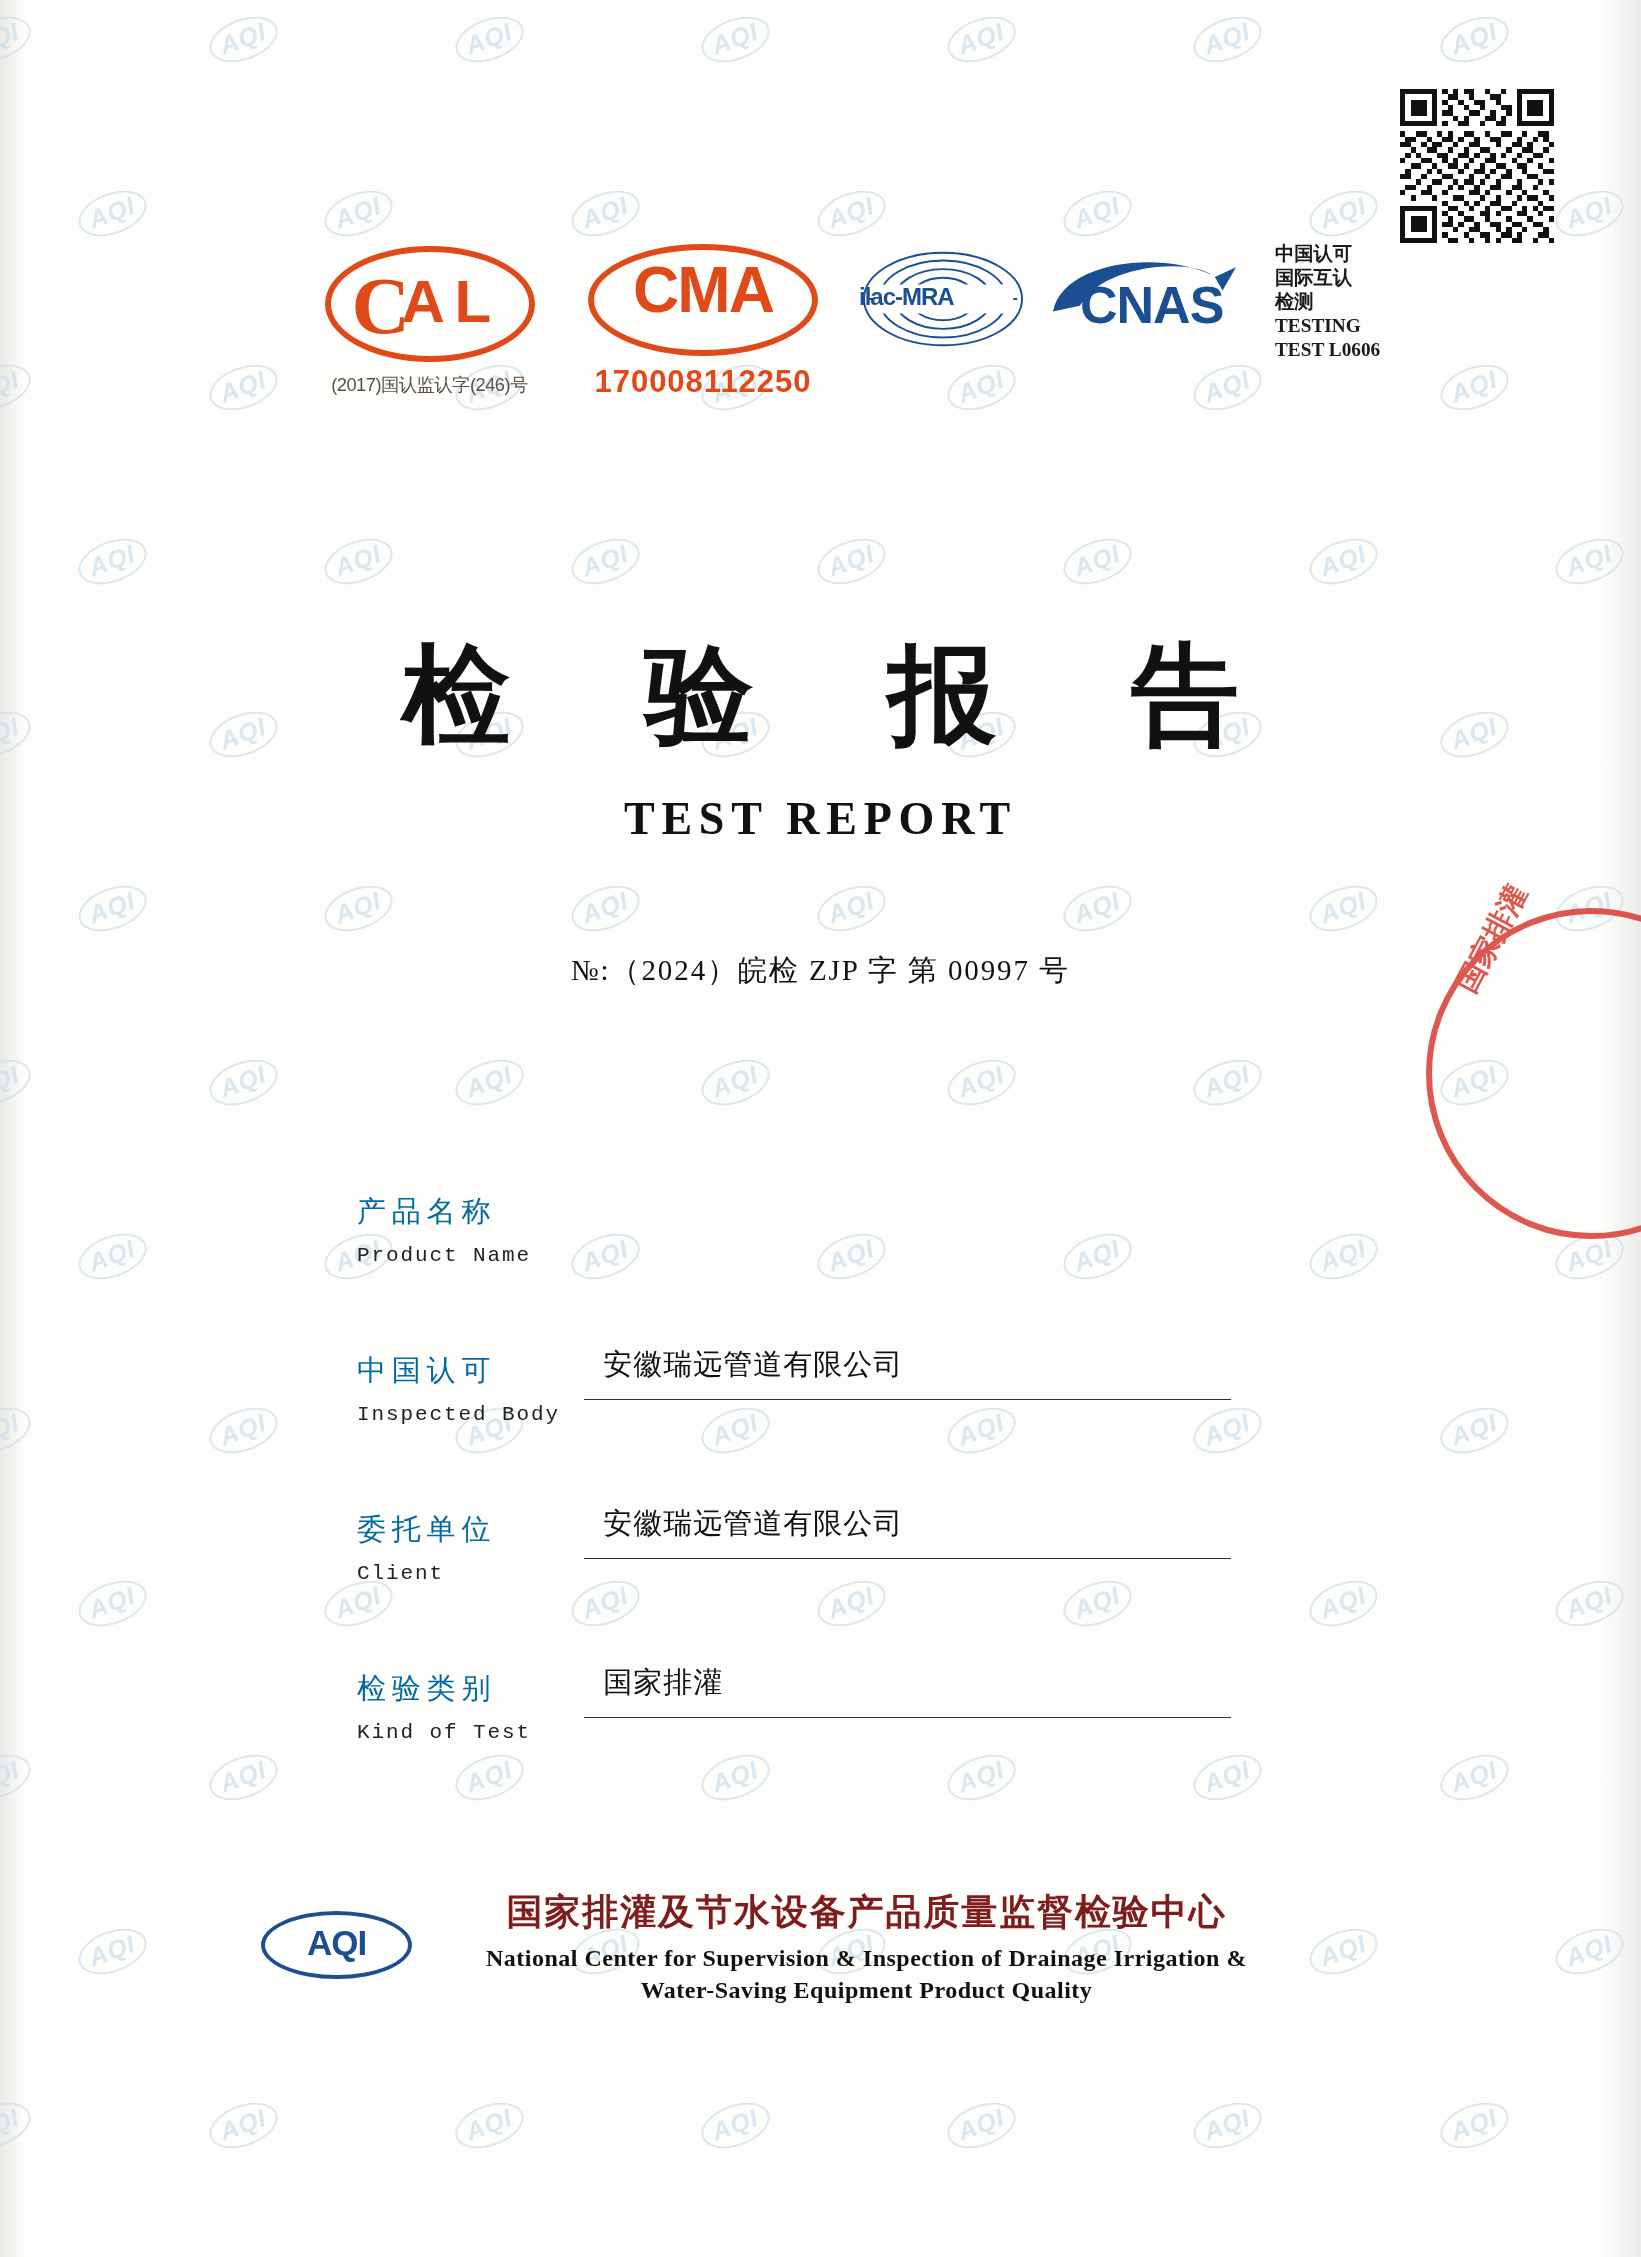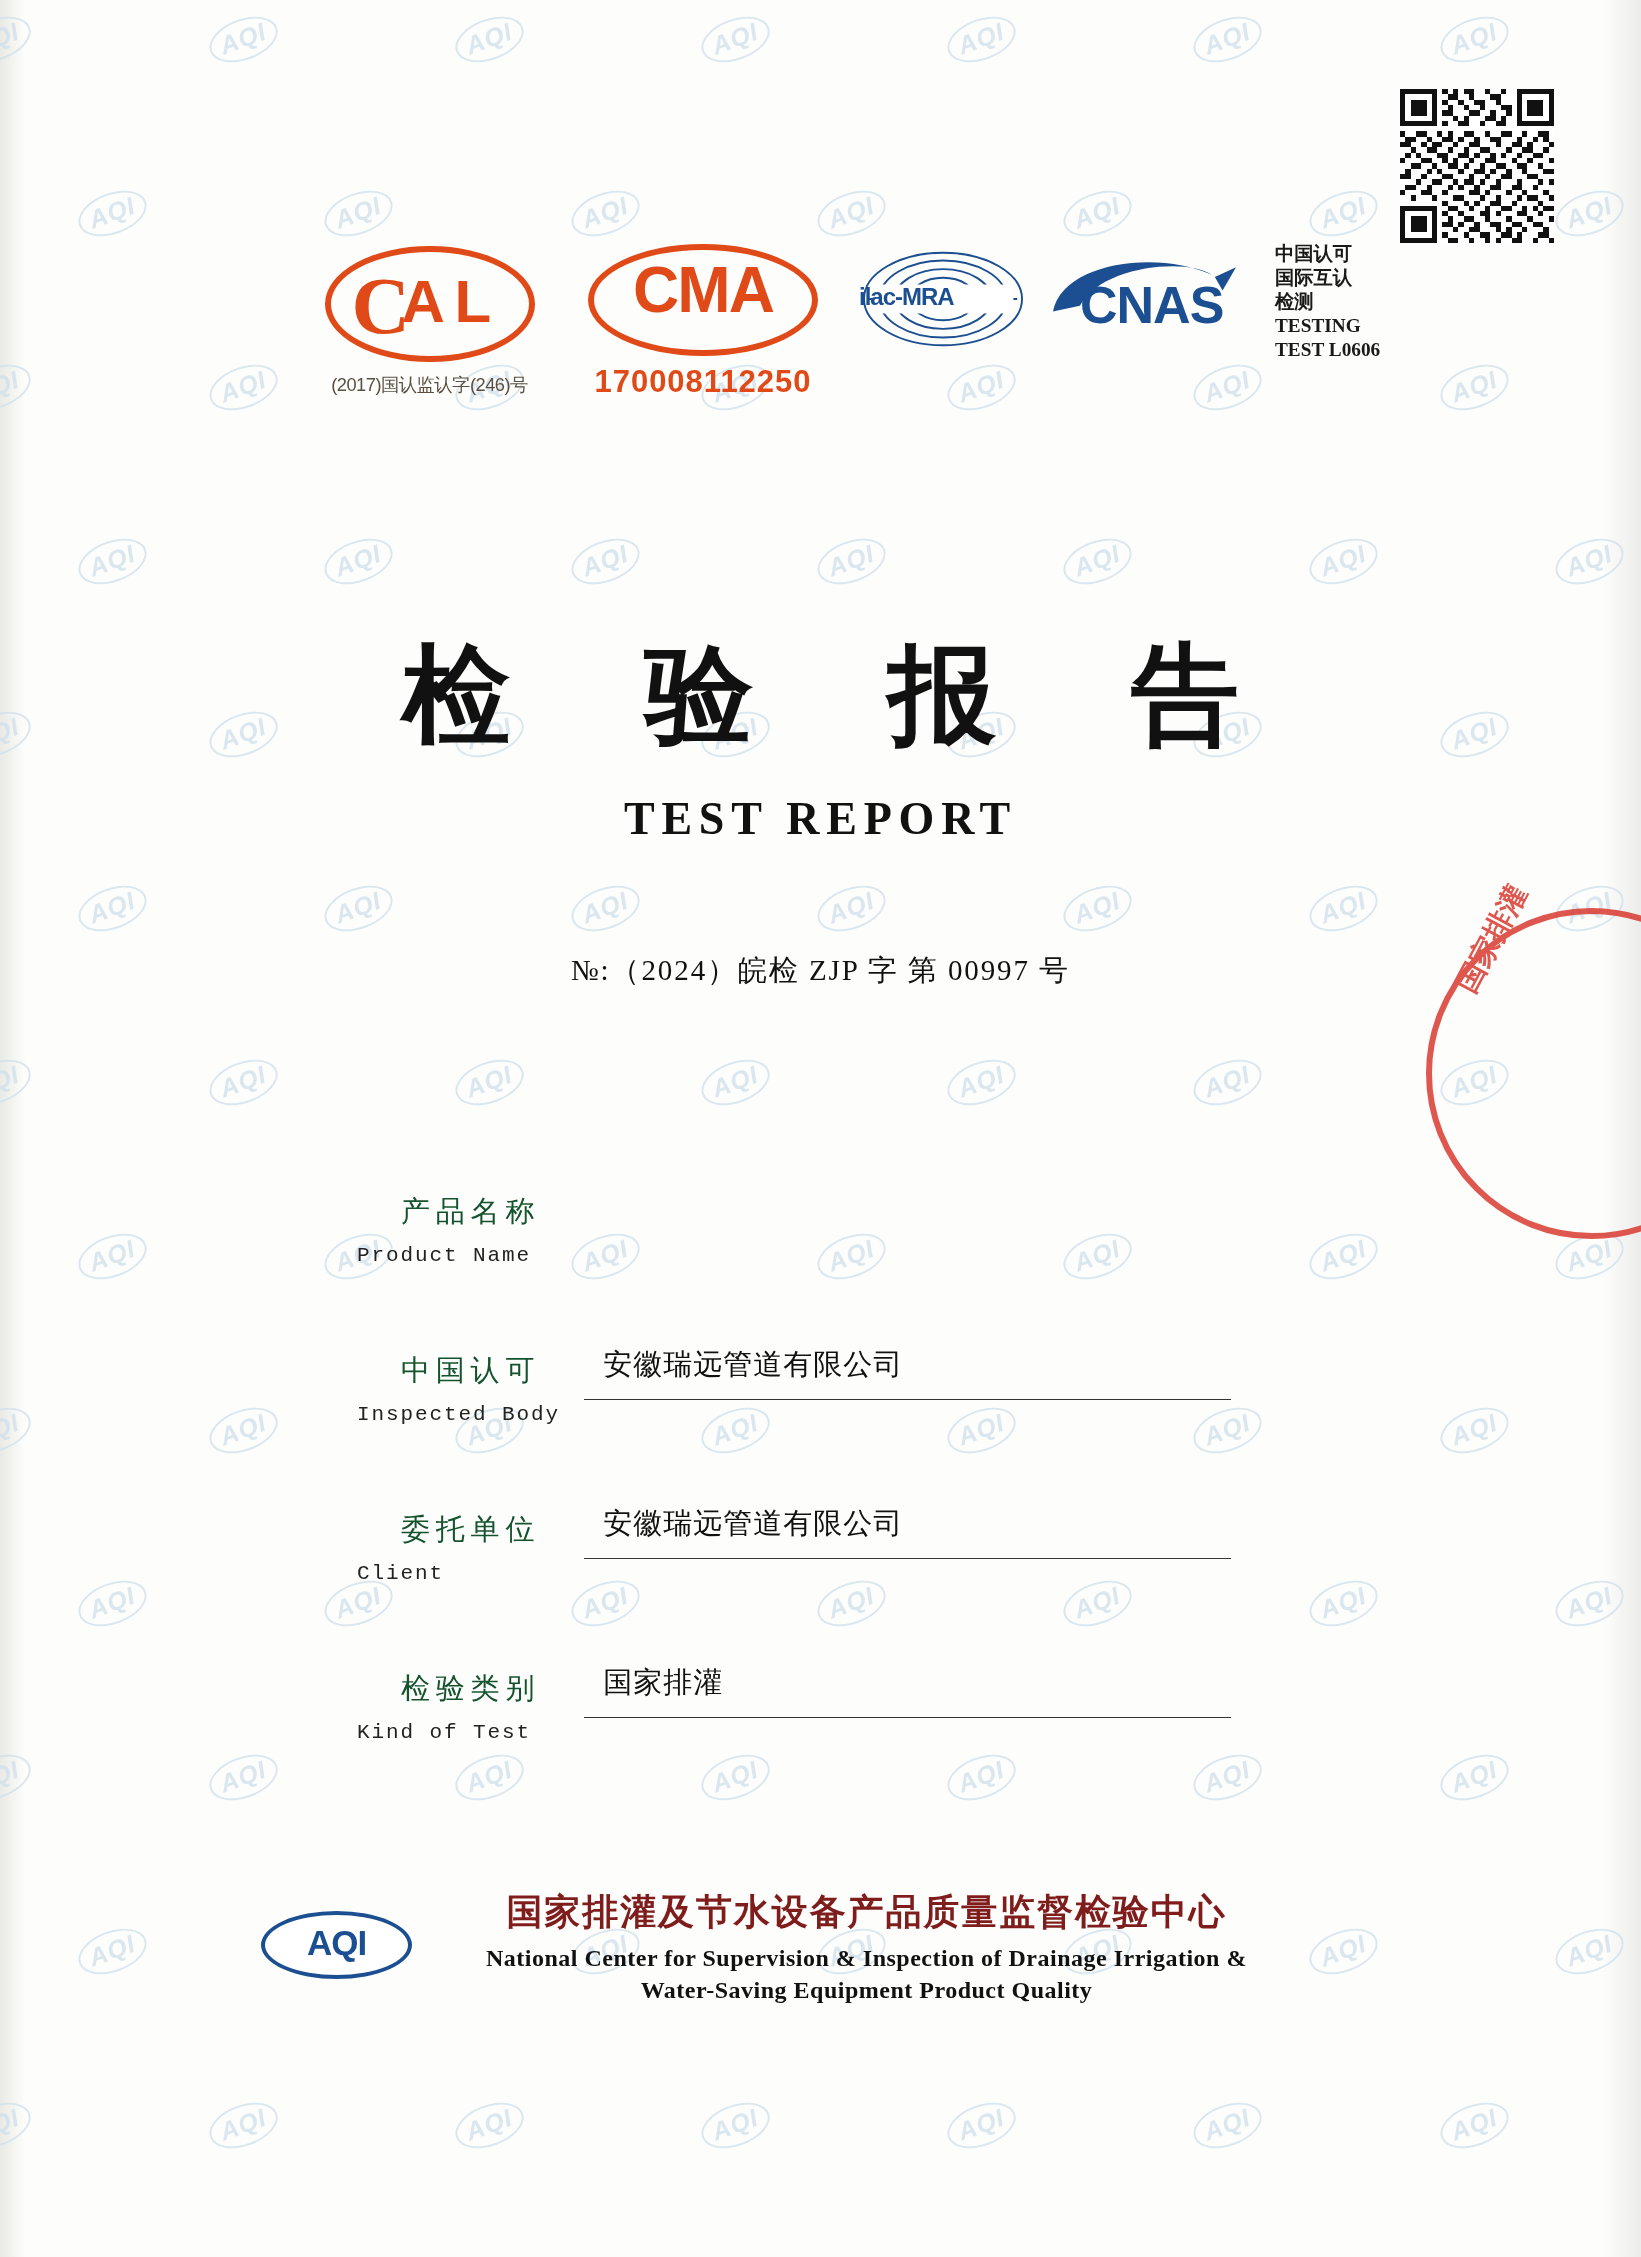--- a/index.html
+++ b/index.html
@@ -274,25 +274,24 @@
   }
   .field-label {
     position: absolute;
     left: 0;
     top: 0;
     width: 222px;
     text-align: left;
   }
   .label-cn {
     font-size: 29px;
-    color: #14532d;
+    color: #0369a1;
     letter-spacing: 5.8px;
     font-family: "Liberation Serif", serif;
     white-space: nowrap;
-    margin-left: 44px;
   }
   .label-en {
     margin-top: 11.6px;
     font-size: 21px;
     color: #222;
     letter-spacing: 1.9px;
     font-family: "Liberation Mono", monospace;
     white-space: nowrap;
   }
   .field-value {

